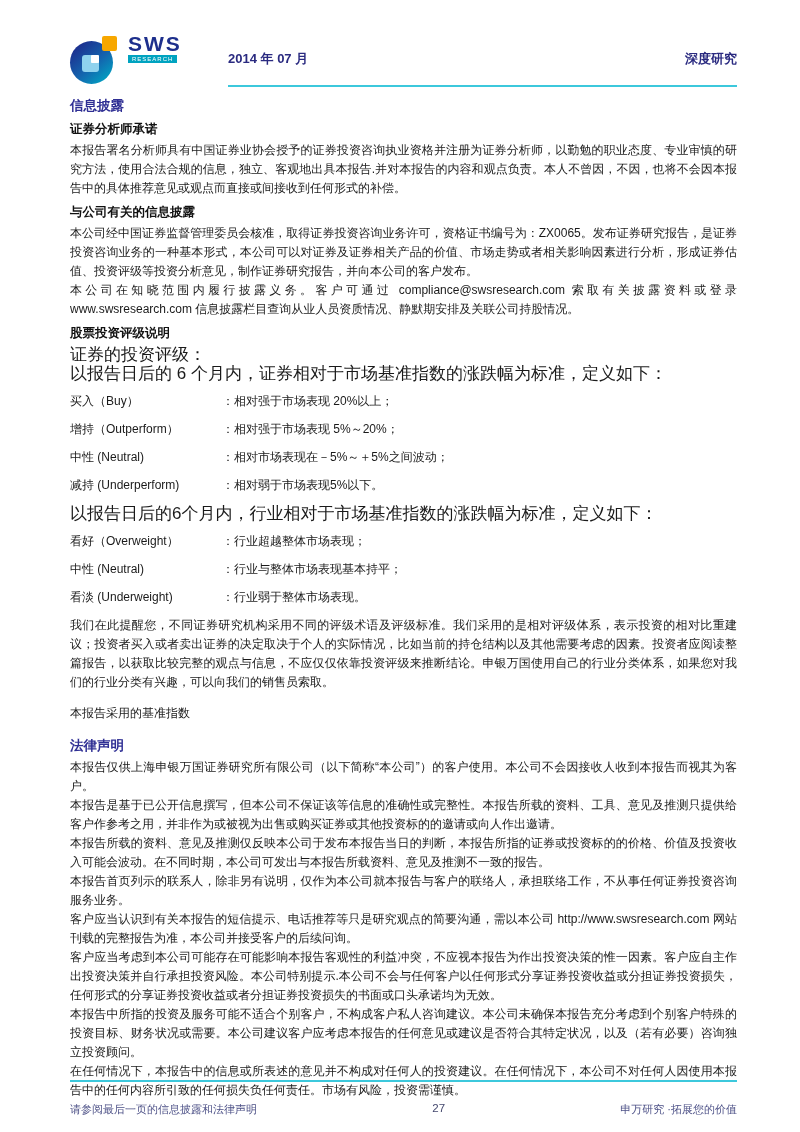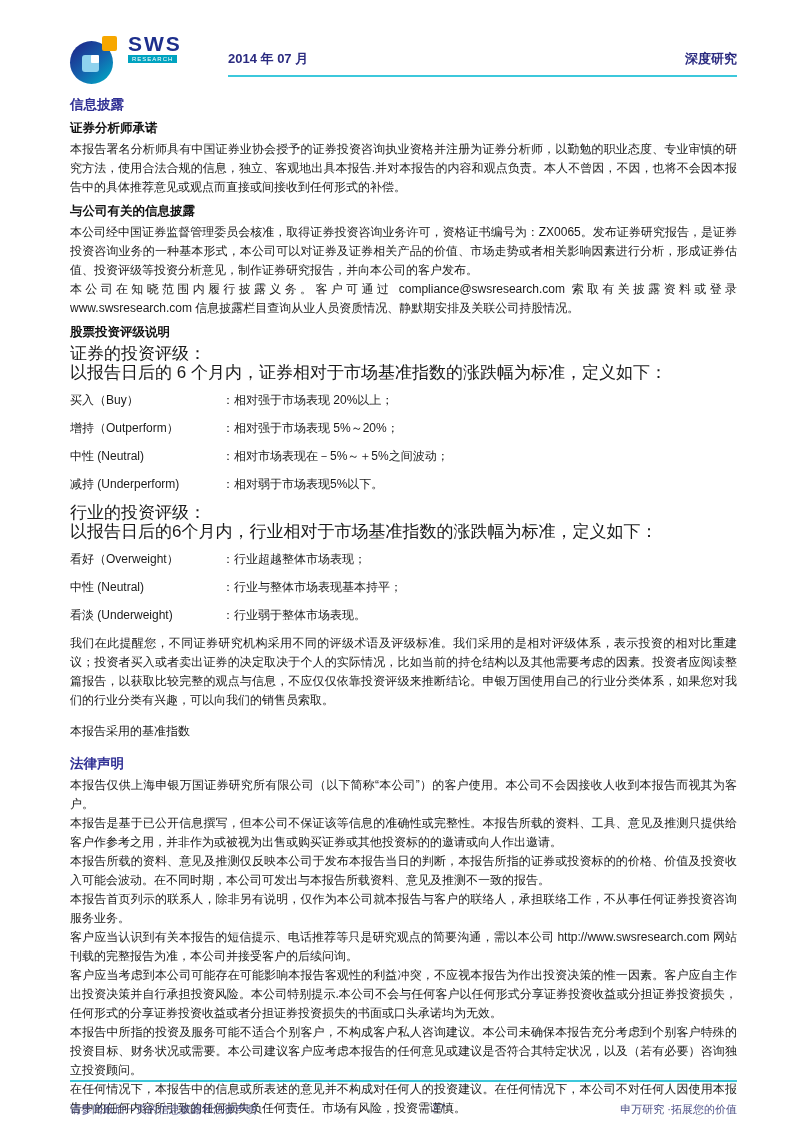--- a/index.html
+++ b/index.html
@@ -26,21 +26,21 @@
   .logo-inner::after {
     content: ""; position: absolute; right: 0; top: 0; width: 8px; height: 8px;
     background: #ffffff; border-radius: 1px;
   }
   .logo-orange { position: absolute; left: 32px; top: 2px; width: 15px; height: 15px; background: #f7a700; border-radius: 2px; }
   .logo-text { display: flex; flex-direction: column; }
   .logo-sws { font-size: 21px; font-weight: bold; color: #1d2f8c; letter-spacing: 2px; line-height: 20px; }
   .logo-research { margin-top: 1px; background: #00a3c0; color: #ffffff; font-size: 6px; letter-spacing: 1px; padding: 1px 4px 1px 4px; align-self: flex-start; }
   .header-right {
     flex: 1; display: flex; justify-content: space-between; align-items: flex-end;
-    border-bottom: 2px solid #3cc8dc; padding-bottom: 7px; margin-top: 16px;
+    border-bottom: 2px solid #3cc8dc; padding-bottom: 17px; margin-top: 16px;
   }
   .header-date, .header-doctype { font-size: 13px; font-weight: bold; color: #2a2a80; }
 
   
   .content { margin: 6px 63px 0 70px; }
   .section-title { font-size: 13.5px; font-weight: bold; color: #2f2f94; margin: 10px 0 3px 0; }
   .sub-title { font-size: 12.5px; font-weight: bold; color: #111111; margin: 6px 0 3px 0; }
   p.body { font-size: 12px; line-height: 19px; text-align: justify; margin: 0; }
   p.body + p.body { margin-top: 0; }
   .rating-line { font-size: 17px; line-height: 19px; margin: 0 0; }
@@ -109,21 +109,20 @@
     </div>
     <div class="rating-row">
       <span class="rating-term">中性 (Neutral)</span>
       <span class="rating-def">：相对市场表现在－5%～＋5%之间波动；</span>
     </div>
     <div class="rating-row">
       <span class="rating-term">减持 (Underperform)</span>
       <span class="rating-def">：相对弱于市场表现5%以下。</span>
     </div>
 
-    <div class="rating-line">行业的投资评级：</div>
     <div class="rating-line">以报告日后的6个月内，行业相对于市场基准指数的涨跌幅为标准，定义如下：</div>
 
     <div class="rating-row">
       <span class="rating-term">看好（Overweight）</span>
       <span class="rating-def">：行业超越整体市场表现；</span>
     </div>
     <div class="rating-row">
       <span class="rating-term">中性 (Neutral)</span>
       <span class="rating-def">：行业与整体市场表现基本持平；</span>
     </div>

